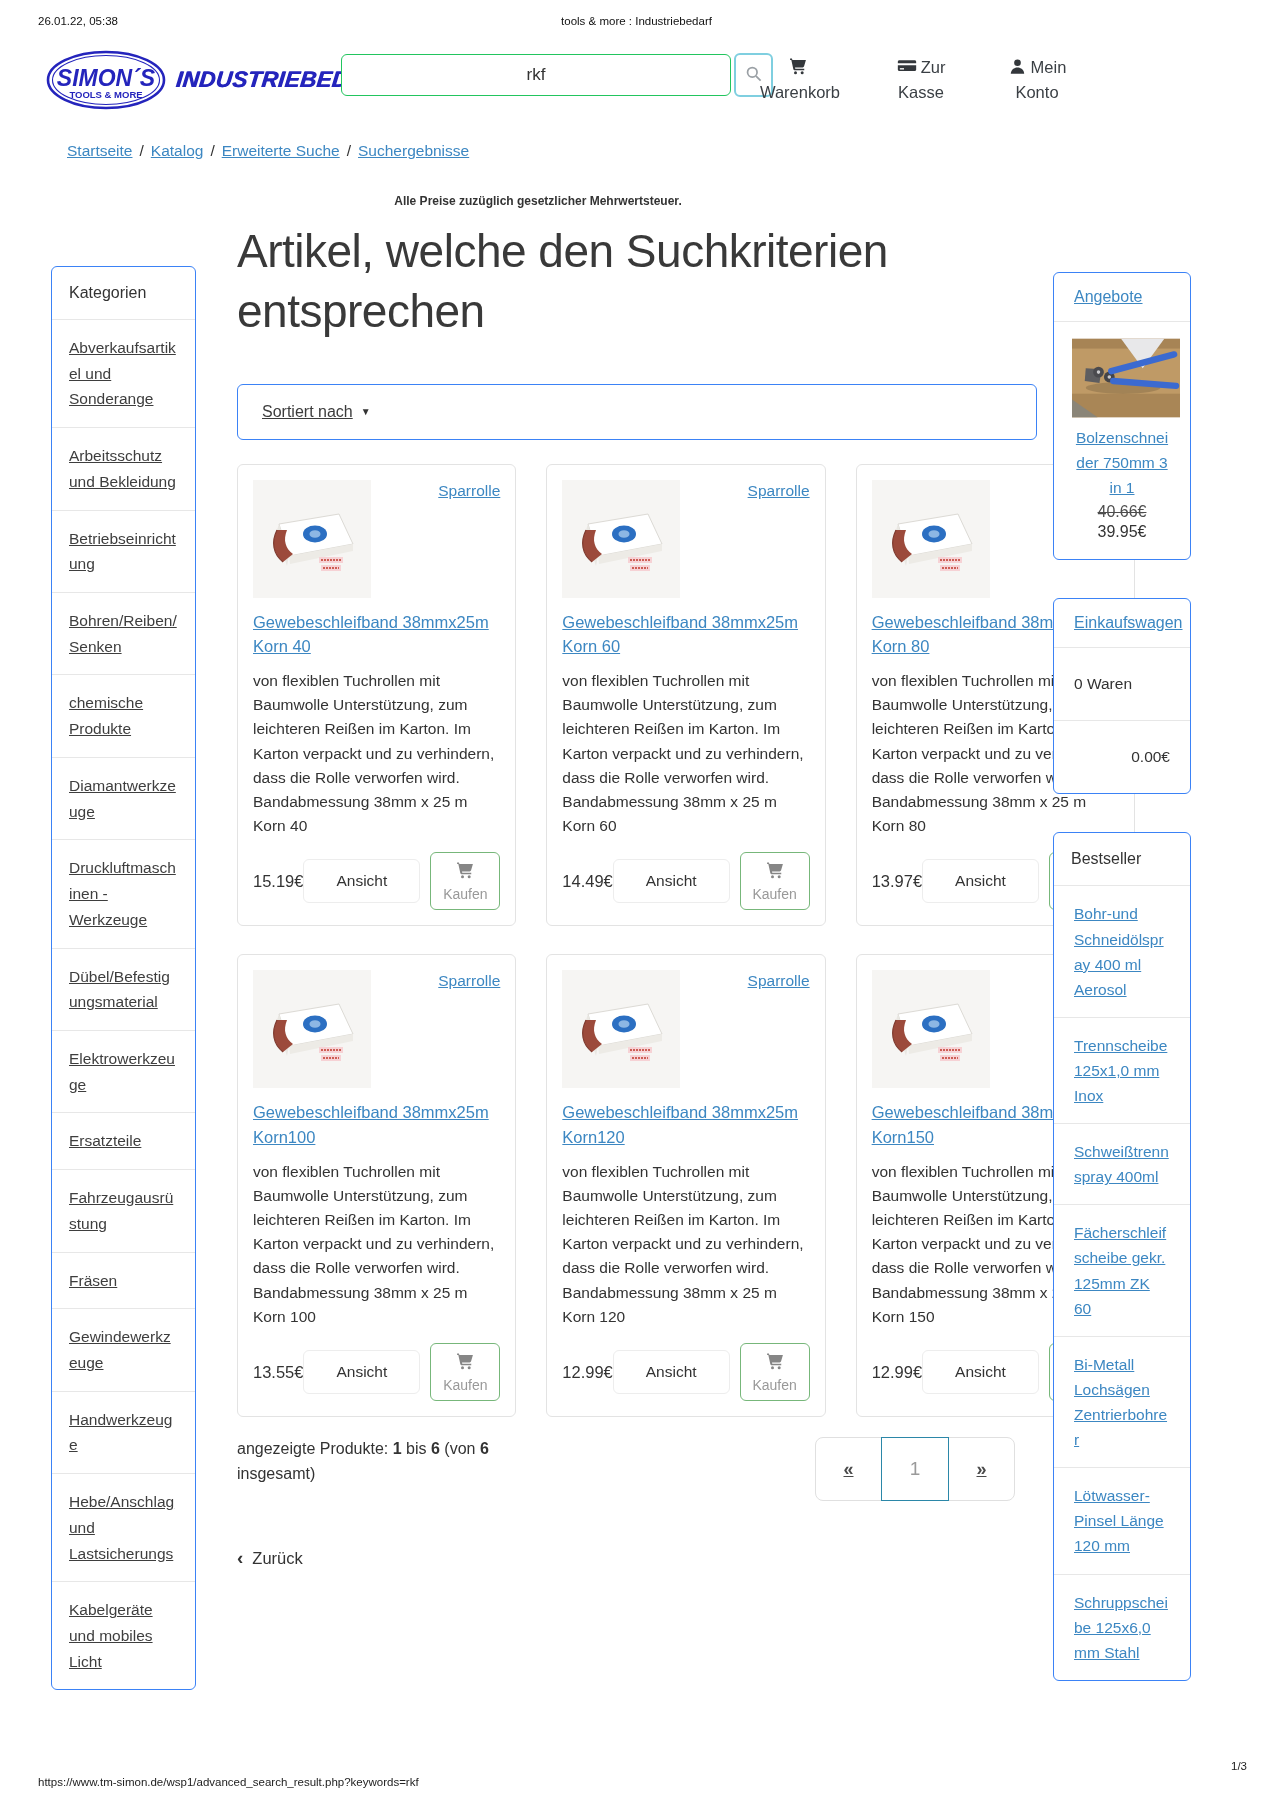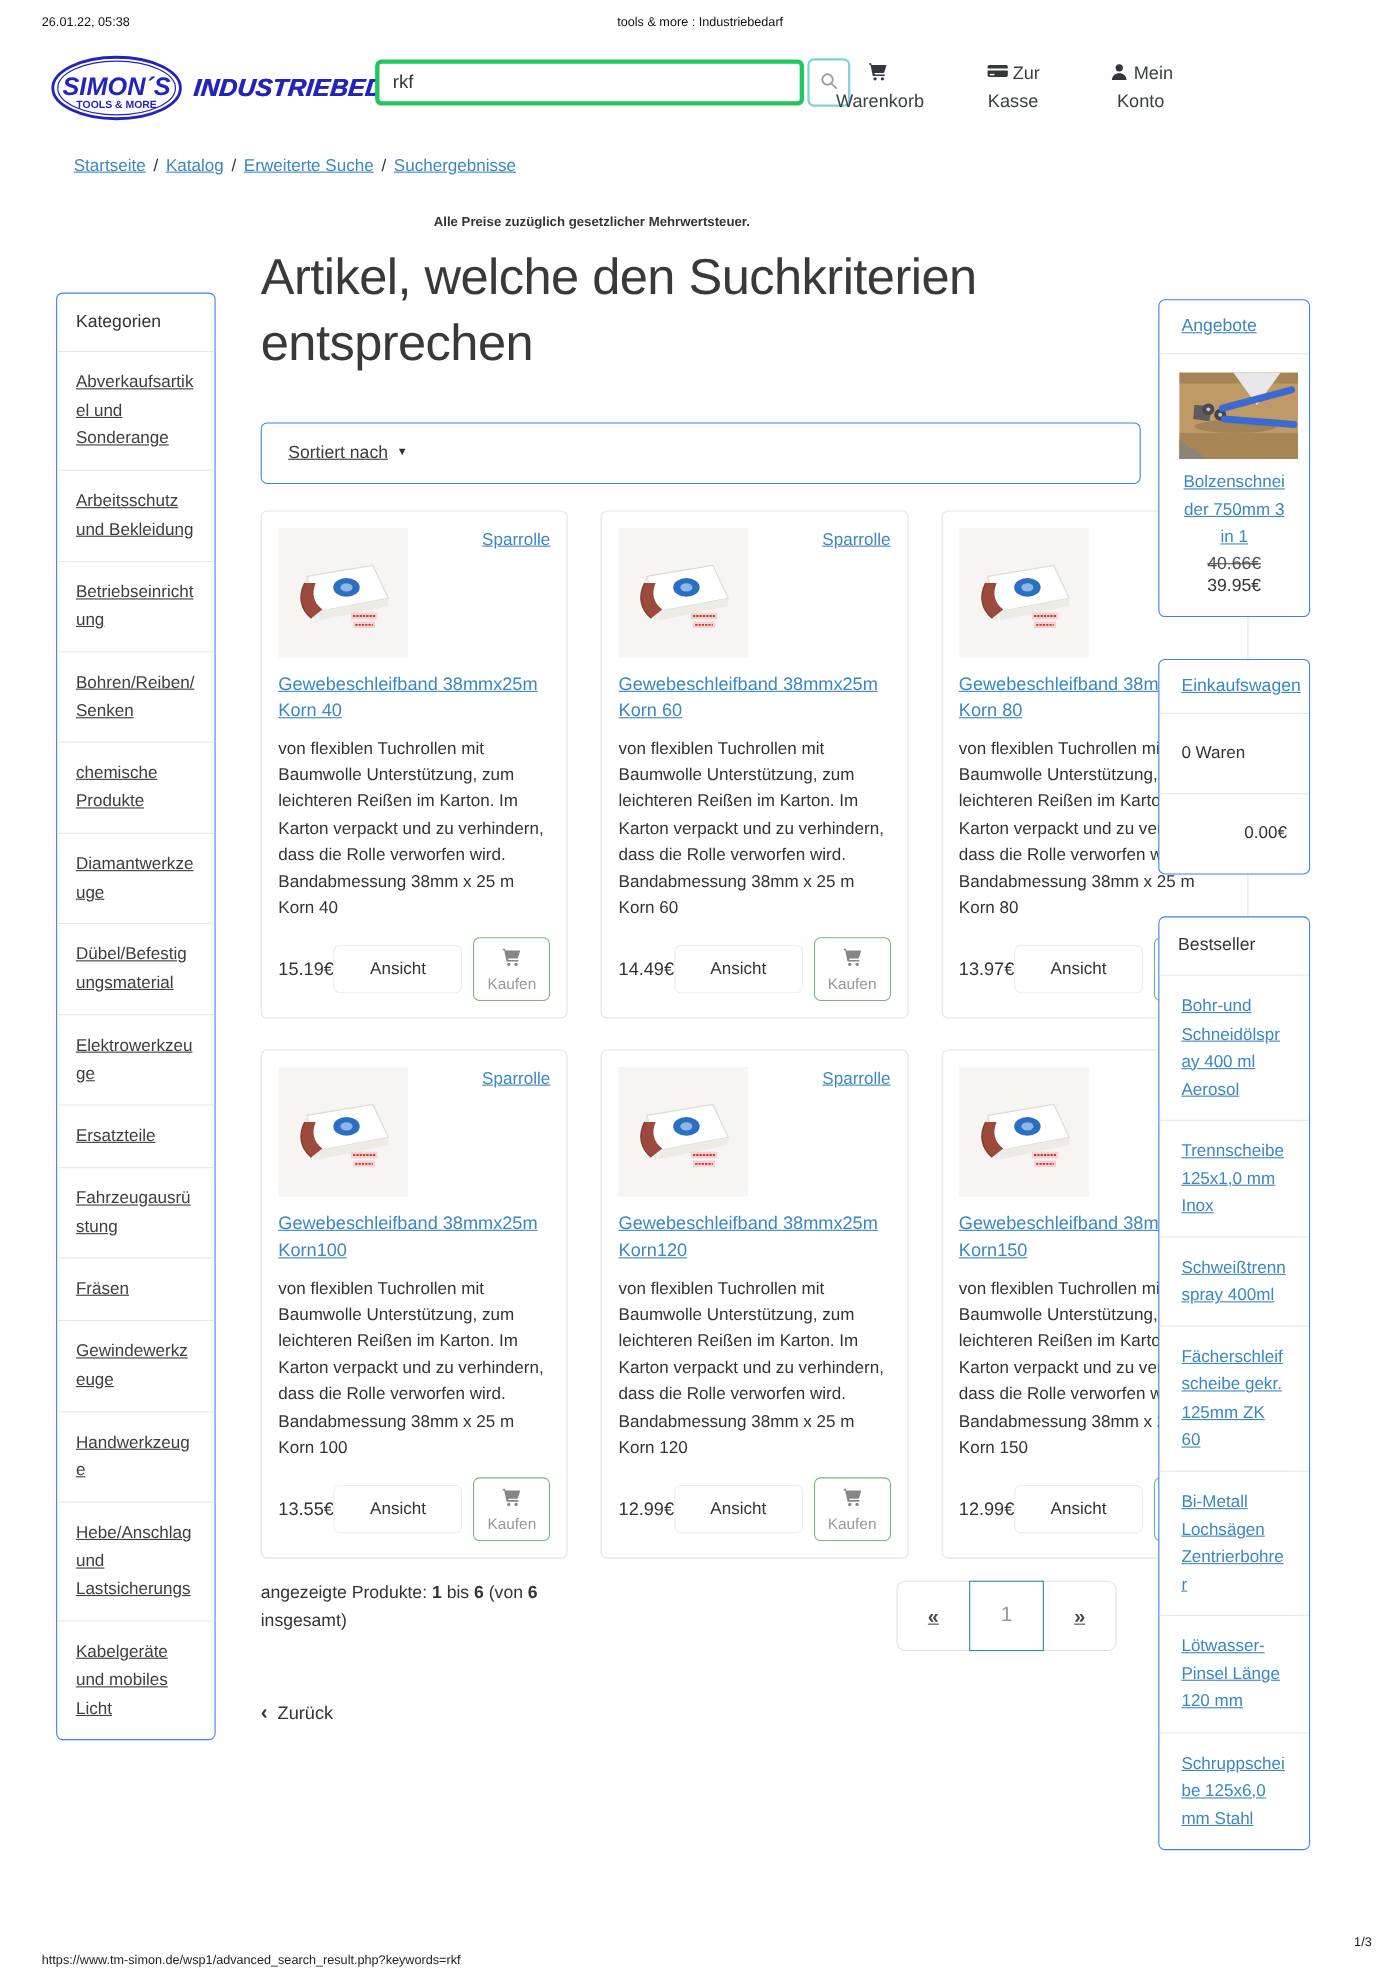--- a/index.html
+++ b/index.html
@@ -21,22 +21,22 @@
 
   
   .logo { position: absolute; left: 45px; top: 48px; display: flex; align-items: center; }
   .wordmark {
     margin-left: 9px; font-size: 22.5px; font-style: italic; font-weight: bold;
     color: #2424bc; letter-spacing: .3px; transform: skewX(-6deg);
     text-shadow: .7px 0 #2424bc;
   }
   .search-wrap { position: absolute; left: 341px; top: 54px; display: flex; align-items: flex-start; }
   .search-input {
-    width: 390px; height: 42px; border: 4px solid #22c55e; border-radius: 6px;
-    padding: 0 12px; font-size: 17px; color: #333; font-family: inherit; outline: none; background:#fff;
+    width: 390px; height: 42px; border: 1px solid #22c55e; border-radius: 6px;
+    padding: 0 12px; font-size: 17px; color: #333; font-family: inherit; outline: none; background:#fff;text-align:center;
   }
   .search-btn {
     width: 39px; height: 44px; margin-left: 3px; margin-top: -1px;
     border: 2px solid #7fcfe0; border-radius: 6px; background: #fff; color: #9aa0a5;
     display: flex; align-items: center; justify-content: center; cursor: pointer;
   }
   .header-nav { position: absolute; left: 754px; top: 55px; display: flex; gap: 38px; }
   .nav-item { text-align: center; font-size: 16.5px; color: #3a3f44; line-height: 1.5; cursor: pointer; }
   .nav-item .nav-icon svg { vertical-align: -3px; margin-right: 4px; color: #33373b; }
   .nav-w1 { width: 92px; } .nav-w2 { width: 74px; } .nav-w3 { width: 82px; }
@@ -179,20 +179,21 @@
 
 <div class="col-left">
   <div class="panel">
     <div class="panel-h">Kategorien</div>
     <a class="cat-item">Abverkaufsartikel und Sonderange</a>
     <a class="cat-item">Arbeitsschutz und Bekleidung</a>
     <a class="cat-item">Betriebseinrichtung</a>
     <a class="cat-item">Bohren/Reiben/Senken</a>
     <a class="cat-item">chemische Produkte</a>
     <a class="cat-item">Diamantwerkzeuge</a>
+    <a class="cat-item">Druckluftmaschinen - Werkzeuge</a>
     <a class="cat-item">Dübel/Befestigungsmaterial</a>
     <a class="cat-item">Elektrowerkzeuge</a>
     <a class="cat-item">Ersatzteile</a>
     <a class="cat-item">Fahrzeugausrüstung</a>
     <a class="cat-item">Fräsen</a>
     <a class="cat-item">Gewindewerkzeuge</a>
     <a class="cat-item">Handwerkzeuge</a>
     <a class="cat-item">Hebe/Anschlag und Lastsicherungs</a>
     <a class="cat-item">Kabelgeräte und mobiles Licht</a>
   </div>

